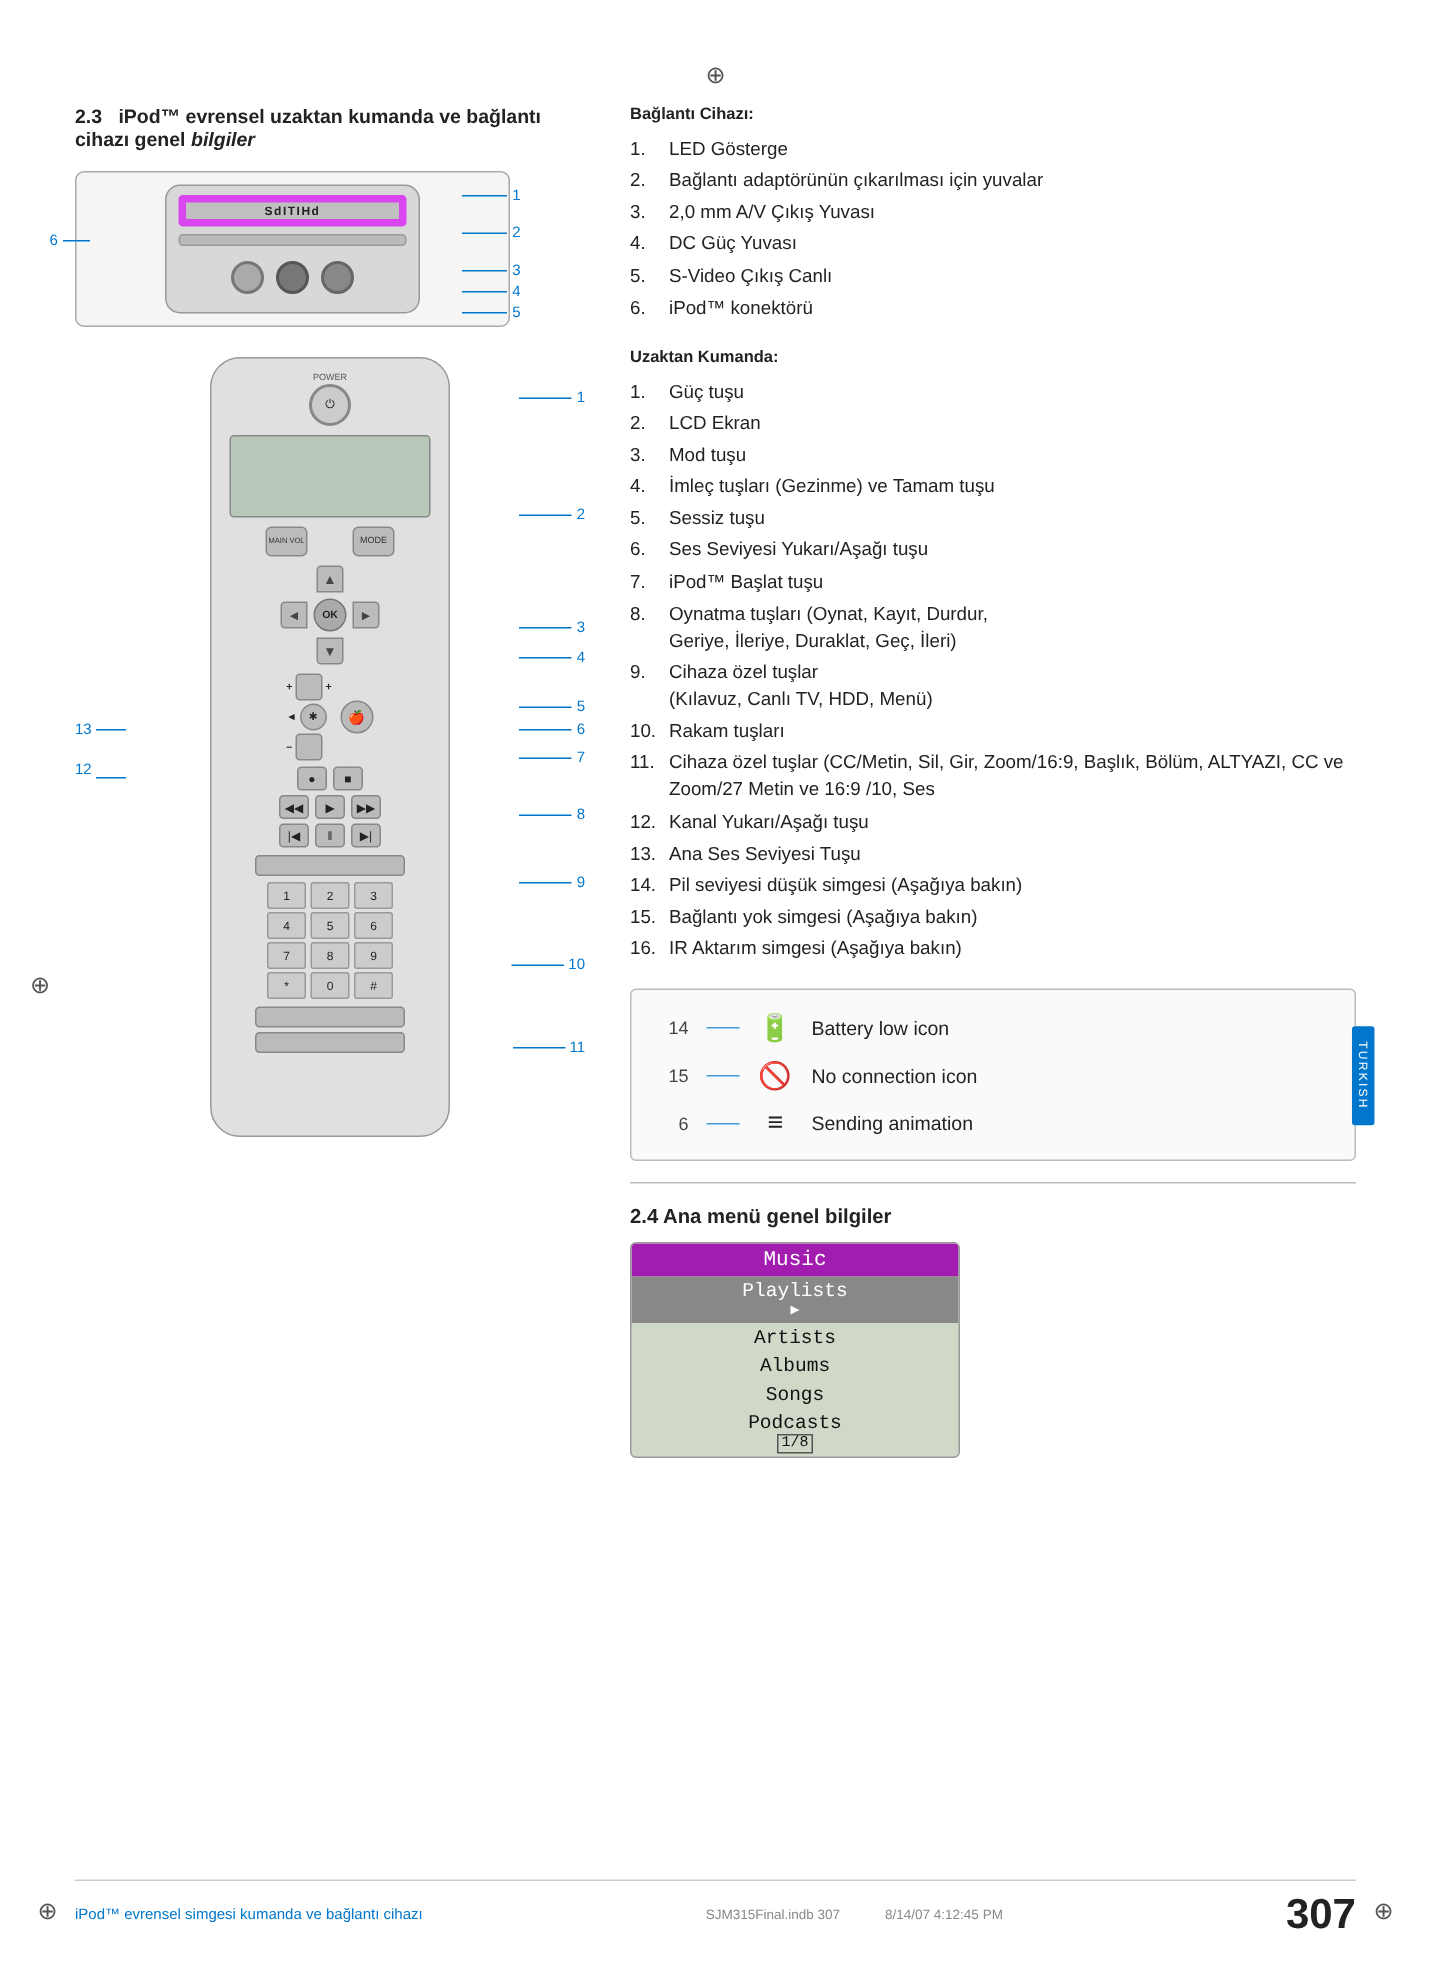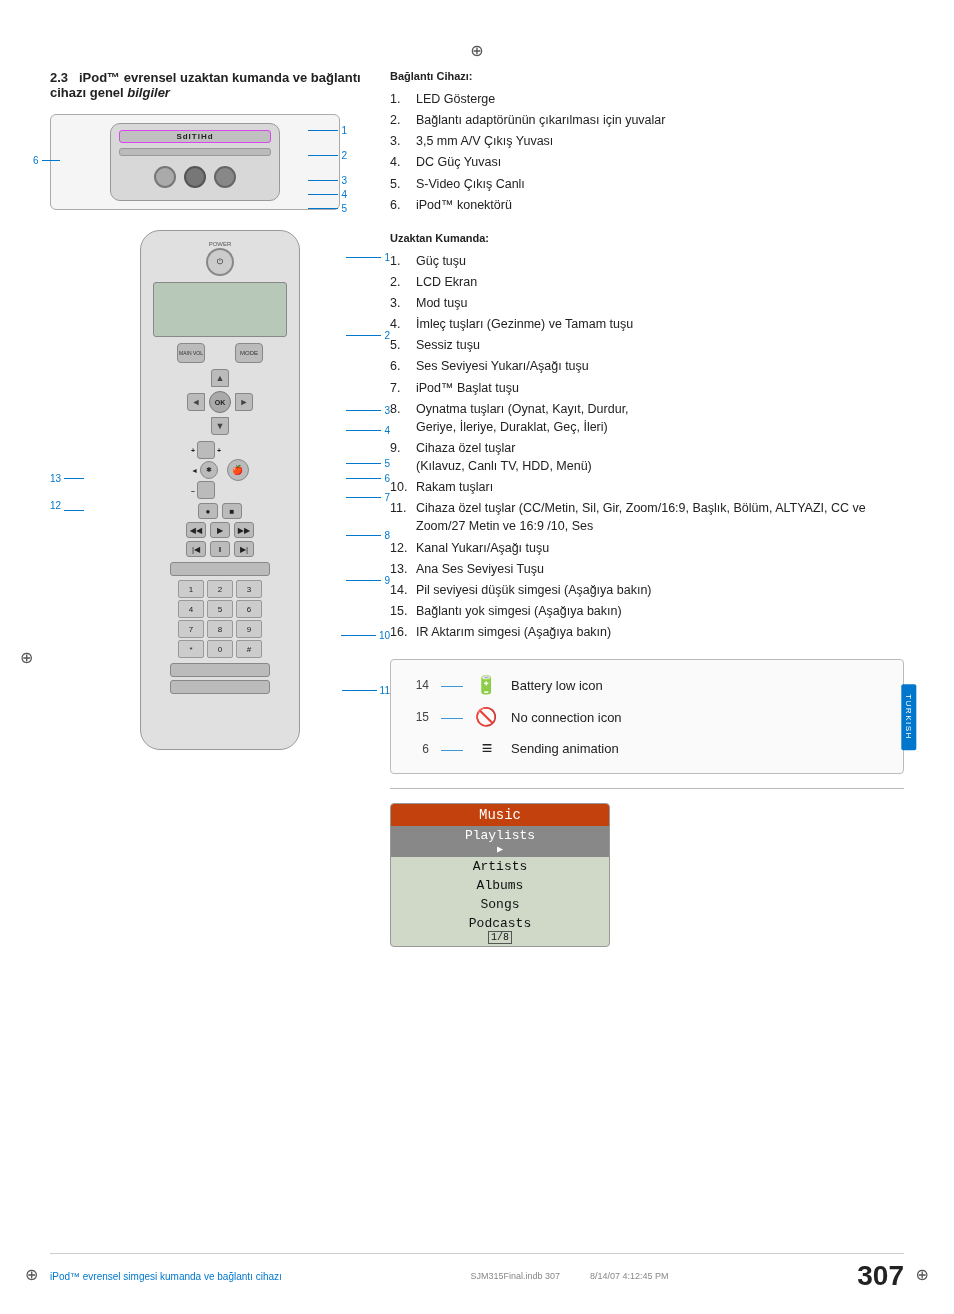--- a/index.html
+++ b/index.html
@@ -16,20 +16,21 @@
     .page-container {
       width: 954px;
       min-height: 1314px;
       padding: 40px 50px 40px 50px;
       position: relative;
     }
 
     
     .main-content {
       display: flex;
+      gap: 30px;
     }
 
     .left-col {
       width: 340px;
       flex-shrink: 0;
     }
 
     .right-col {
       flex: 1;
     }
@@ -284,21 +285,21 @@
     .menu-screen {
       border: 1.5px solid #999;
       border-radius: 4px;
       padding: 0;
       overflow: hidden;
       width: 220px;
       background: #d0d8c8;
     }
 
     .menu-header {
-      background: #c2410c;
+      background: #a21caf;
       color: #fff;
       text-align: center;
       font-size: 14px;
       font-family: 'Courier New', monospace;
       padding: 3px 0;
     }
 
     .menu-item {
       padding: 2px 8px;
       font-size: 13px;
@@ -402,21 +403,21 @@
 
     .device-top-label {
       background: #c0c0c0;
       border-radius: 3px;
       font-size: 8px;
       font-weight: bold;
       text-align: center;
       padding: 1px 4px;
       letter-spacing: 1px;
       margin-bottom: 5px;
-      border: 1px solid #d946ef;
+      border: 5px solid #d946ef;
     }
 
     .device-front-row {
       display: flex;
       gap: 8px;
       justify-content: center;
       padding: 4px 0;
     }
   </style>
 </head>
@@ -623,21 +624,21 @@
           <li>
             <span class="num">1.</span>
             <span>LED Gösterge</span>
           </li>
           <li>
             <span class="num">2.</span>
             <span>Bağlantı adaptörünün çıkarılması için yuvalar</span>
           </li>
           <li>
             <span class="num">3.</span>
-            <span>3,5 mm A/V Çıkış Yuvası</span>
+            <span>2,0 mm A/V Çıkış Yuvası</span>
           </li>
           <li>
             <span class="num">4.</span>
             <span>DC Güç Yuvası</span>
           </li>
           <li>
             <span class="num">5.</span>
             <span>S-Video Çıkış Canlı</span>
           </li>
           <li>
@@ -738,20 +739,21 @@
             <span class="icon-text"><strong>Sending</strong> animation</span>
           </div>
         </div>
 
         <div style="position:absolute; right:-38px; top:50%; transform: translateY(-50%) rotate(90deg); background:#0077cc; color:#fff; font-size:8px; padding:3px 10px; letter-spacing:1.5px; border-radius:2px; white-space:nowrap;">TURKISH</div>
       </div>
 
       <hr style="border:none; border-top:1px solid #bbb; margin:14px 0;">
 
       <div class="right-section">
+        <div class="section24-title">2.4   Ana menü genel bilgiler</div>
         <div class="menu-screen">
           <div class="menu-header">Music</div>
           <div class="menu-item selected">
             <span>Playlists</span>
             <span class="arrow">▶</span>
           </div>
           <div class="menu-item">
             <span>Artists</span>
           </div>
           <div class="menu-item">

